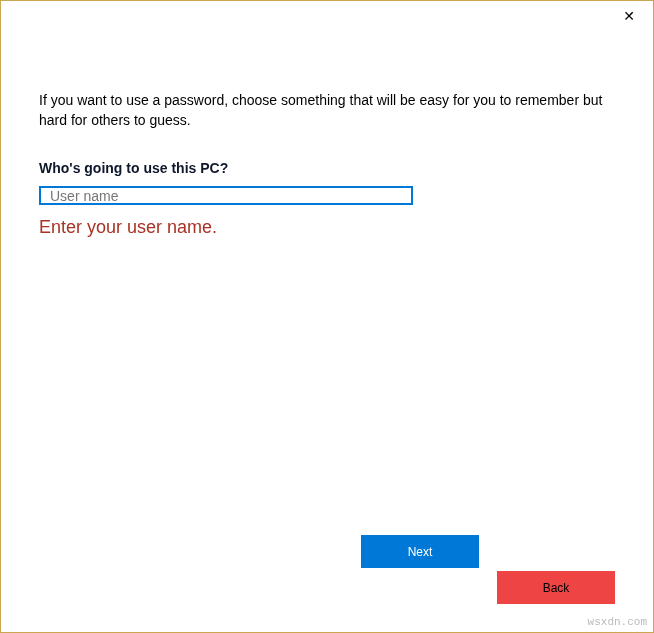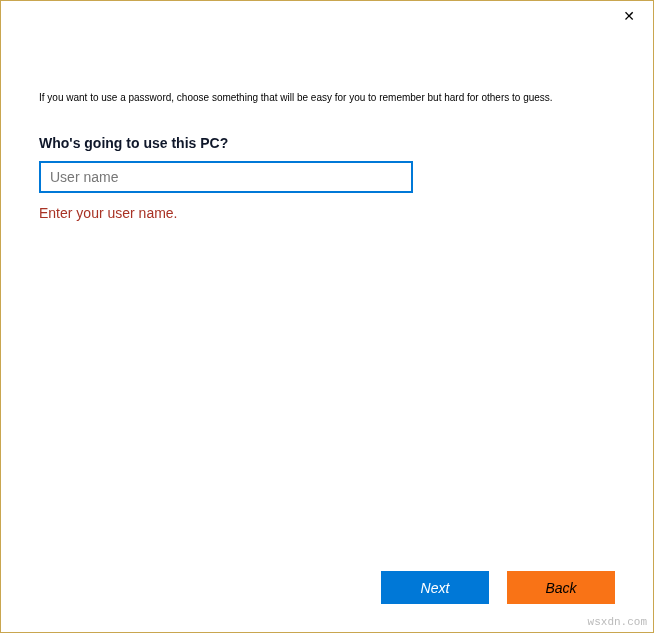--- a/index.html
+++ b/index.html
@@ -36,81 +36,81 @@
     .content {
       padding: 60px 38px 0 38px;
     }
     .heading {
       font-size: 27px;
       font-weight: 400;
       color: #000;
       margin-bottom: 18px;
     }
     .description {
-      font-size: 10px;
+      font-size: 14px;
       color: #000;
       line-height: 1.4;
       margin-bottom: 30px;
     }
     .section-label {
       font-size: 14px;
       font-weight: 600;
       color: #0f172a;
       margin-bottom: 10px;
     }
     .input-field {
       width: 374px;
-      height: 32px;
+      height: 19px;
       border: 1px solid #999;
       padding: 0 10px;
       font-size: 14px;
       font-family: inherit;
       outline: none;
       display: block;
       margin-bottom: 12px;
     }
     .input-field::placeholder {
       color: #777;
     }
     .input-field.focused {
       border: 2px solid #0078d7;
       padding: 0 9px;
     }
     .error-text {
-      font-size: 14px;
+      font-size: 18px;
       color: #a83224;
       margin-top: 6px;
       margin-bottom: 18px;
     }
     .username-block {
       margin-bottom: 0;
     }
     .footer {
       position: absolute;
       bottom: 28px;
       right: 38px;
       display: flex;
       gap: 18px;
     }
     .btn {
-      width: 108px;
+      width: 118px;
       height: 33px;
       border: none;
-      font-size: 14px;
+      font-size: 12px;
       font-family: inherit;
       cursor: pointer;
-      font-style: italic;
     }
     .btn-primary {
       background: #0078d7;
       color: #fff;
     }
     .btn-secondary {
-      background: #f97316;
+      background: #ef4444;
       color: #000;
+      margin-top: 36px;
     }
     .watermark {
       position: absolute;
       bottom: 4px;
       right: 6px;
       font-size: 11px;
       color: #bbb;
       font-family: Liberation Mono, monospace;
     }
   </style>

